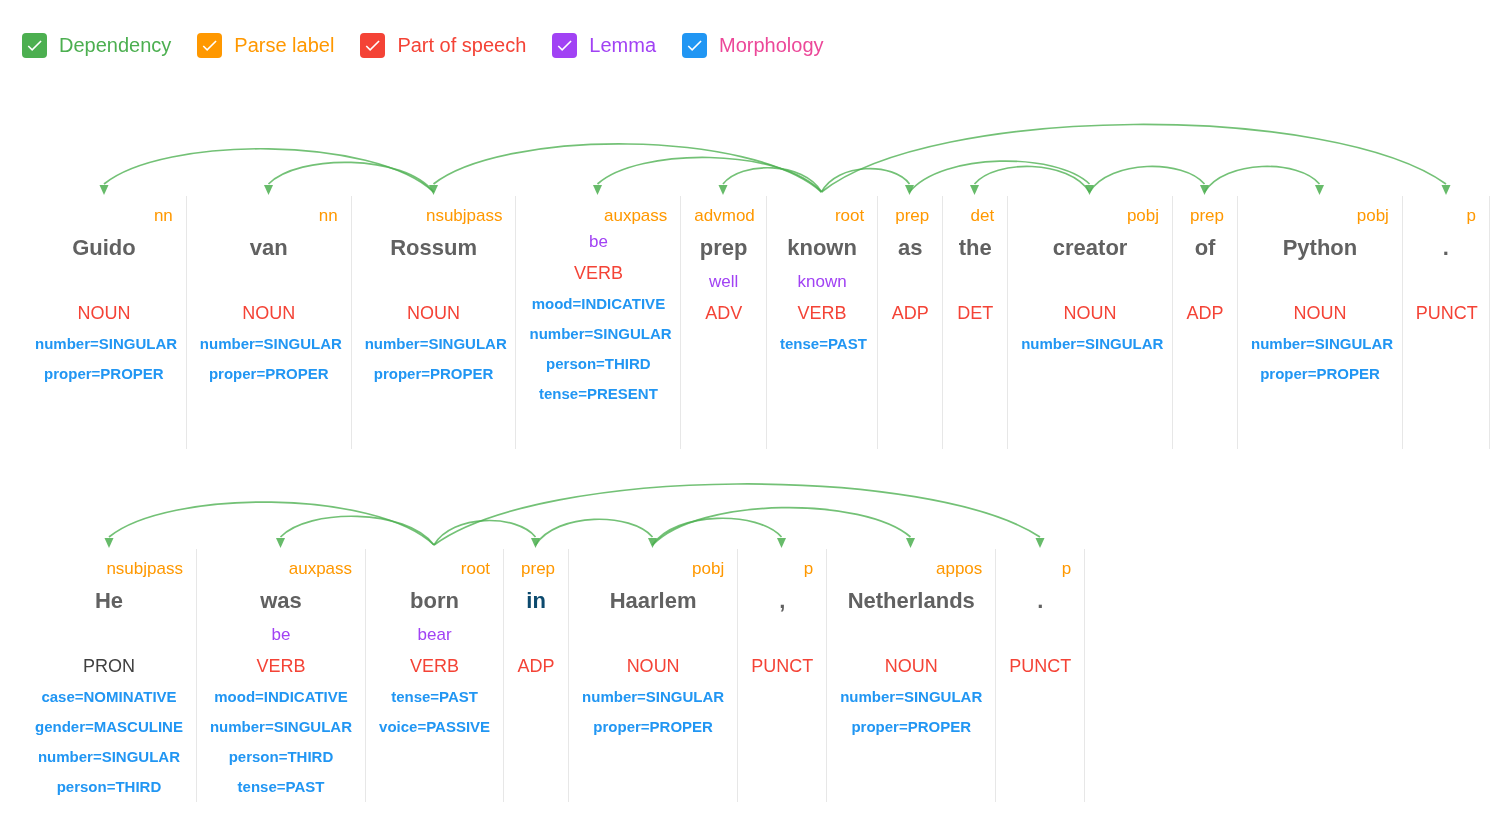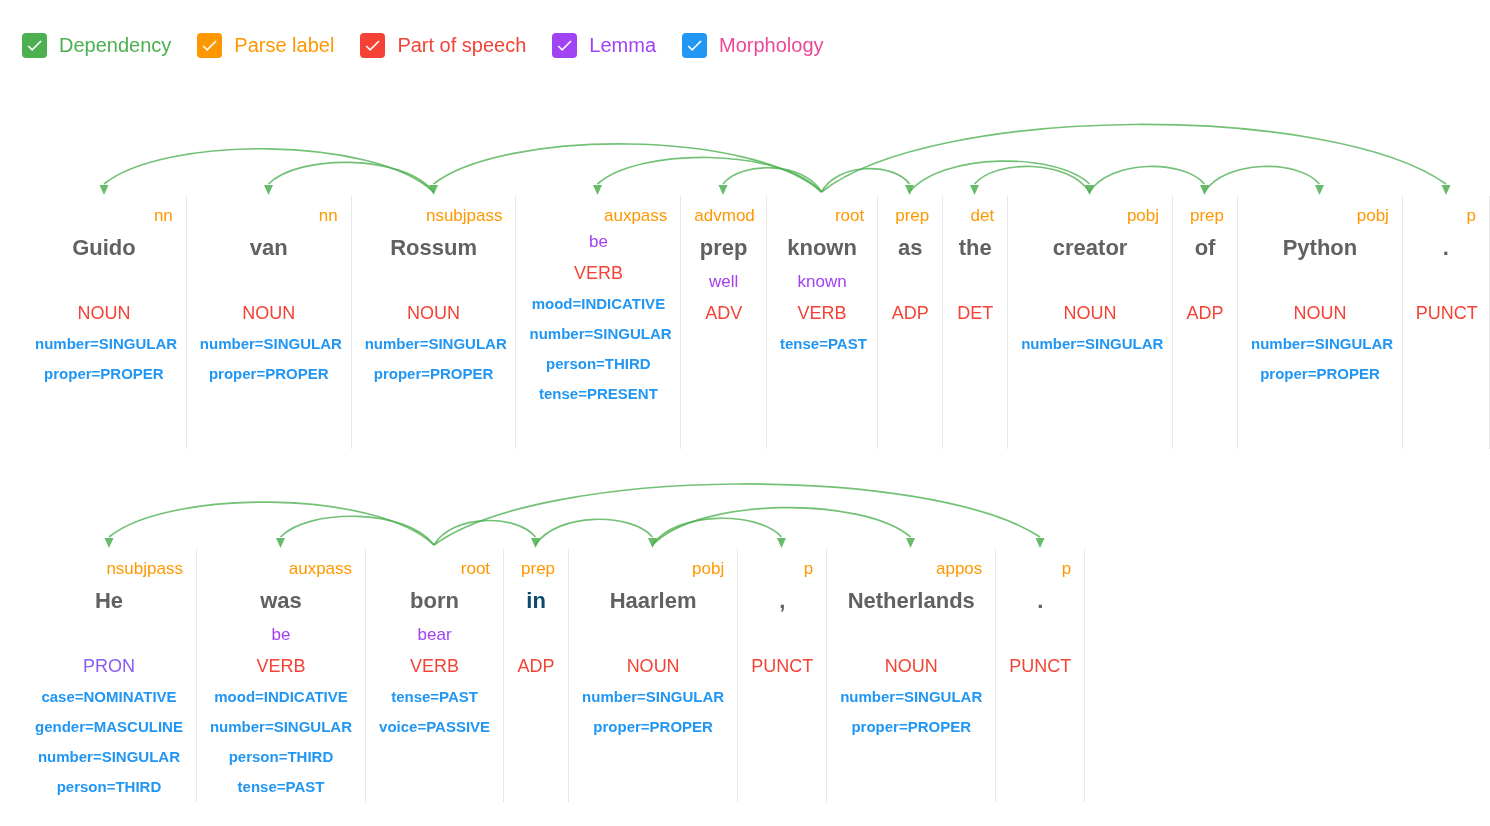--- a/index.html
+++ b/index.html
@@ -230,21 +230,21 @@
         <path d="M 630.5 92 C 676.94 43.620000000000005 842.06 43.620000000000005 888.5 84" fill="none" stroke="#4CAF50" stroke-opacity="0.78" stroke-width="1.7"></path>
         <polygon points="884,85 893,85 888.5,95" fill="#4CAF50" fill-opacity="0.85"></polygon>
         <path d="M 412 92 C 521.08 12 908.92 12 1018 84" fill="none" stroke="#4CAF50" stroke-opacity="0.78" stroke-width="1.7"></path>
         <polygon points="1013.5,85 1022.5,85 1018,95" fill="#4CAF50" fill-opacity="0.85"></polygon>
       </svg>
     <div class="tokens">
         <div class="cell">
           <div class="t-label" style="color: rgb(255, 152, 0);">nsubjpass</div>
           <div class="t-word" style="color: rgb(97, 97, 97);">He</div>
           <div class="t-lemma" style="color: rgb(161, 66, 244);"></div>
-          <div class="t-pos" style="color: #8b5cf6;">PRON</div>
+          <div class="t-pos" style="color: #404040;">PRON</div>
           <div class="t-morph">
             <div class="m-line" style="color: rgb(33, 150, 243);">case=NOMINATIVE</div>
             <div class="m-line" style="color: rgb(33, 150, 243);">gender=MASCULINE</div>
             <div class="m-line" style="color: rgb(33, 150, 243);">number=SINGULAR</div>
             <div class="m-line" style="color: rgb(33, 150, 243);">person=THIRD</div>
           </div>
         </div>
         <div class="cell">
           <div class="t-label" style="color: rgb(255, 152, 0);">auxpass</div>
           <div class="t-word" style="color: rgb(97, 97, 97);">was</div>

